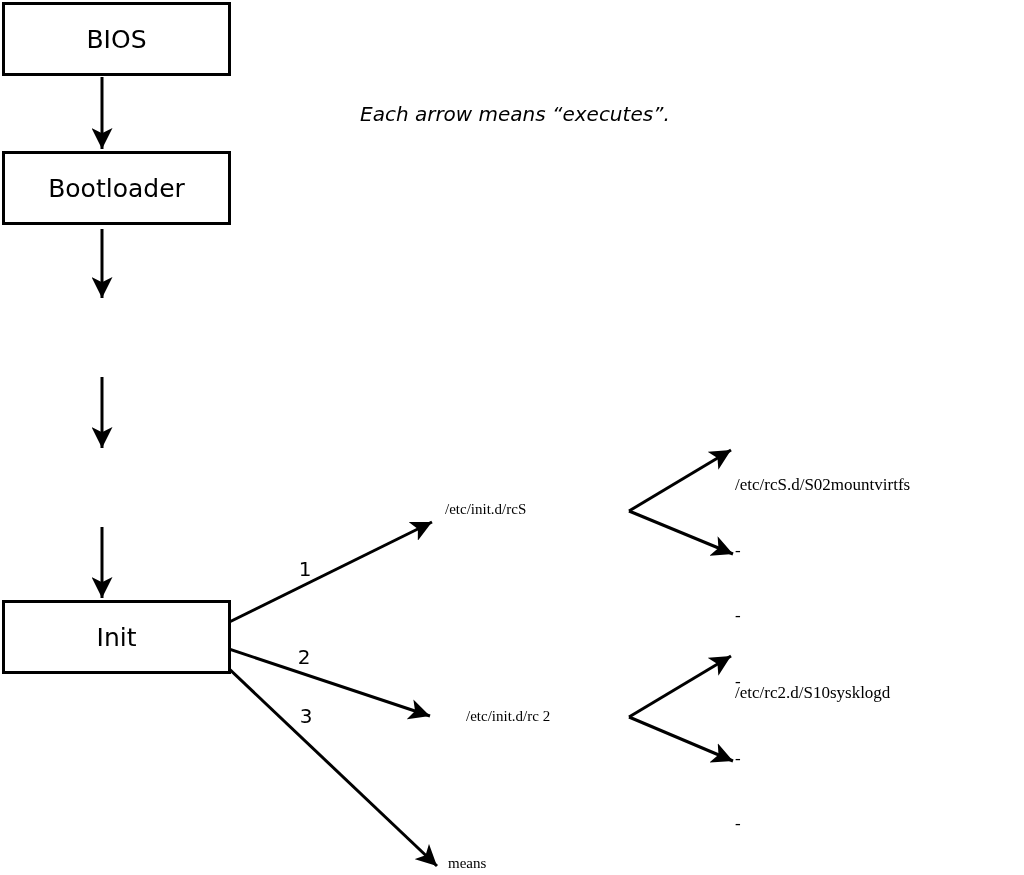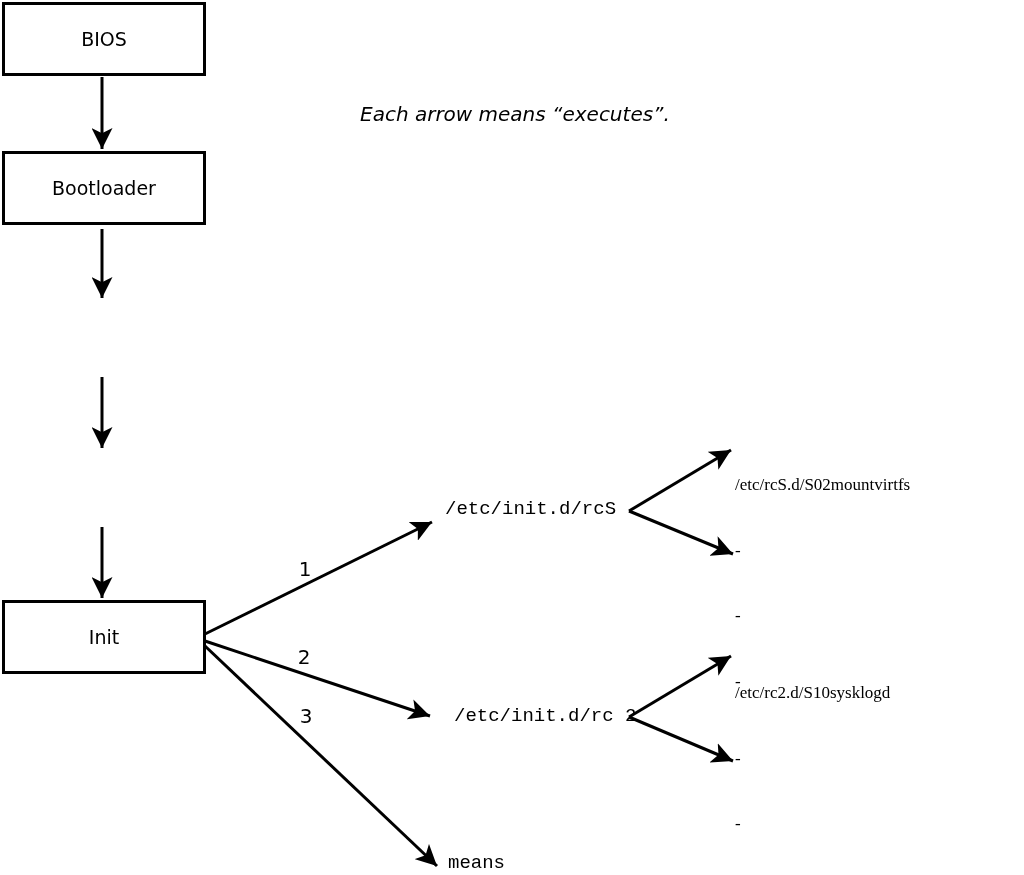--- a/index.html
+++ b/index.html
@@ -13,48 +13,48 @@
     overflow: hidden;
   }
   svg.connectors {
     position: absolute;
     left: 0; top: 0;
     width: 1024px; height: 875px;
   }
   .box {
     position: absolute;
     left: 2px;
-    width: 204px;
+    width: 229px;
     height: 74px;
     box-sizing: border-box;
     border: 3px solid #000;
     background: #fff;
     display: flex;
     align-items: center;
     justify-content: center;
-    font-size: 19px;
+    font-size: 25px;
   }
   .caption {
     position: absolute;
     left: 360px;
     top: 115px;
     transform: translateY(-55%);
     font-size: 20px;
     white-space: pre;
     font-style: italic;
   }
   .branch-num {
     position: absolute;
     font-size: 20px;
     transform: translate(-50%, -50%);
   }
   .mono {
     position: absolute;
-    font-family: Liberation Mono, monospace;
-    font-size: 19px;
+    font-family: Liberation Serif, serif;
+    font-size: 15px;
     line-height: 22px;
     transform: translateY(-50%);
     white-space: pre;
   }
   .children {
     position: absolute;
     left: 735px;
     font-family: Liberation Serif, serif;
     font-size: 17px;
     white-space: pre;
@@ -103,21 +103,21 @@
     </div>
   <div class="box" style="top:600px">
       <span>Init</span>
     </div>
 
   <div class="branch-num" style="left:305px; top:569px">1</div>
   <div class="branch-num" style="left:304px; top:657px">2</div>
   <div class="branch-num" style="left:306px; top:716px">3</div>
 
   <div class="mono" style="left:445px; top:509px">/etc/init.d/rcS</div>
-  <div class="mono" style="left:454px; top:716px">/etc/init.d/rc 2</div>
+  <div class="mono" style="left:466px; top:716px">/etc/init.d/rc 2</div>
   <div class="mono" style="left:448px; top:863px">means</div>
 
   <div class="children" style="top:432px">
     <div class="child-line">/etc/rcS.d/S02mountvirtfs</div>
     <div class="child-line">-</div>
     <div class="child-line">-</div>
     <div class="child-line">-</div>
   </div>
 
   <div class="children" style="top:640px">

